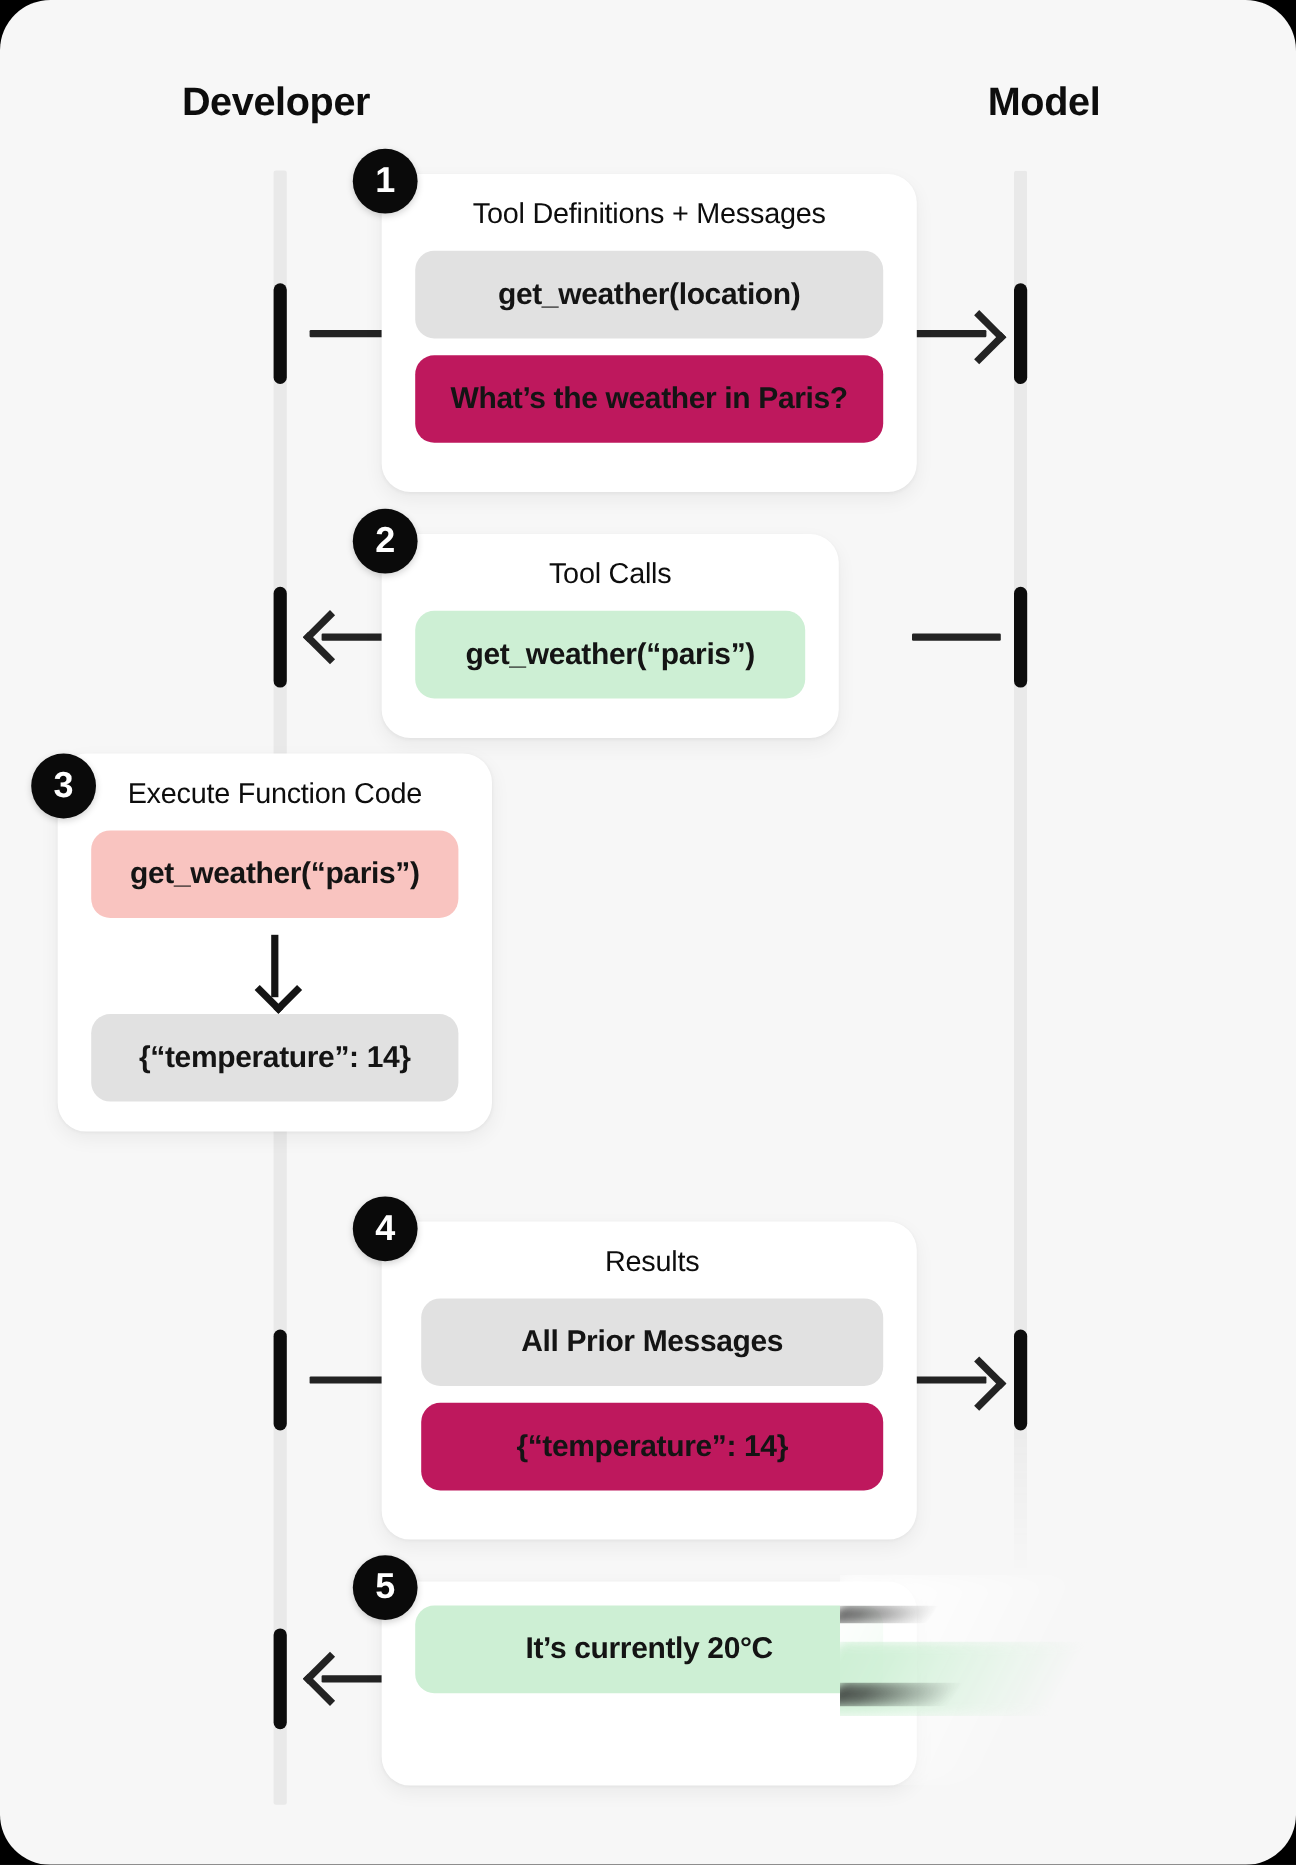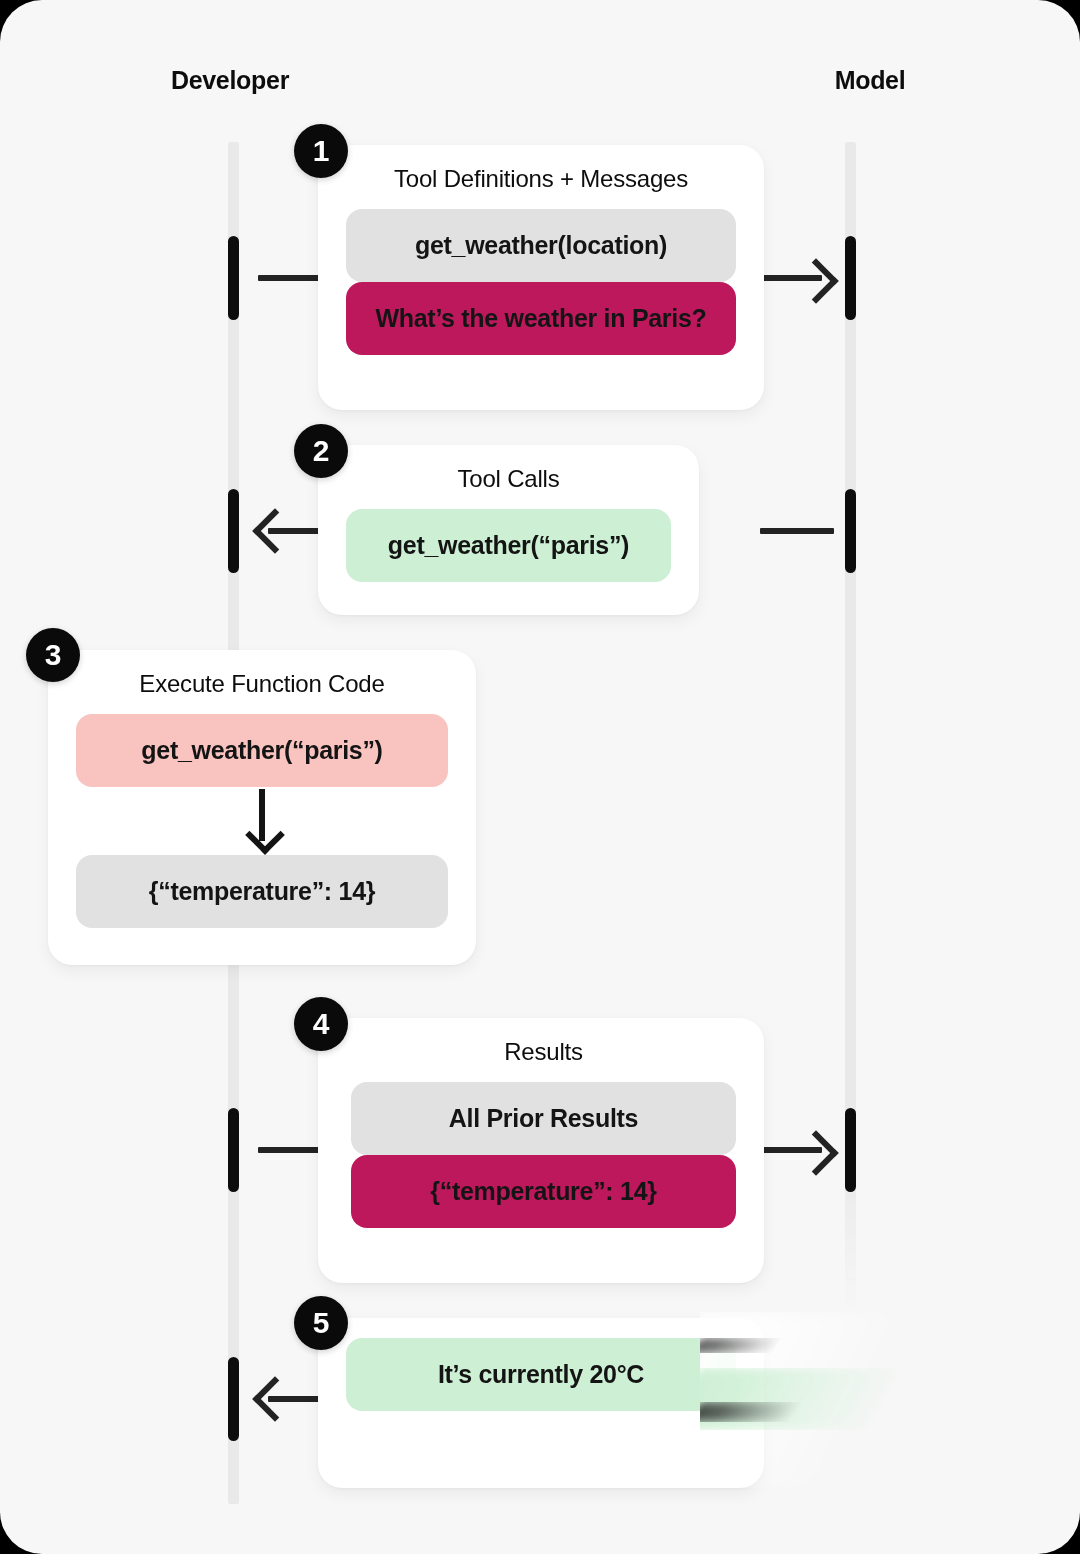--- a/index.html
+++ b/index.html
@@ -19,21 +19,21 @@
     width: 1080px;
     height: 1554px;
     background: #f7f7f7;
     border-radius: 42px;
     overflow: hidden;
   }
 
   
   .col-header {
     position: absolute;
-    font-size: 25px;
+    font-size: 33px;
     font-weight: 700;
     color: #0d0d0d;
     letter-spacing: -0.3px;
     white-space: nowrap;
   }
   #header-developer { left: 150px; top: 66px; width: 160px; text-align: center; }
   #header-model     { left: 790px; top: 66px; width: 160px; text-align: center; }
 
   
   .lifeline {
@@ -93,20 +93,21 @@
     white-space: nowrap;
   }
   .pill {
     border-radius: 16px;
     text-align: center;
     font-size: 25px;
     font-weight: 700;
     color: #141414;
     letter-spacing: -0.3px;
     padding: 22px 10px;
+    margin-bottom: 14px;
     white-space: nowrap;
     overflow: hidden;
   }
   .pill:last-child { margin-bottom: 0; }
   .pill.grey  { background: #e1e1e1; }
   .pill.blue  { background: #be185d; }
   .pill.green { background: #cdefd4; }
   .pill.pink  { background: #f9c4c0; }
 
   
@@ -149,21 +150,21 @@
     height: 22px;
     margin-left: -11px;
     border-right: 6px solid #141414;
     border-bottom: 6px solid #141414;
     transform: rotate(45deg);
   }
 
   
   #card-1 { left: 318px; top: 145px; width: 446px; height: 265px; }
   #card-2 { left: 318px; top: 445px; width: 381px; height: 170px; }
-  #card-3 { left:  48px; top: 650px; width: 428px; height: 315px; }
+  #card-3 { left:  48px; top: 628px; width: 362px; height: 315px; }
   #card-4 { left: 318px; top: 1018px; width: 446px; height: 265px; padding-left: 33px; }
   #card-5 { left: 318px; top: 1318px; width: 446px; height: 170px; }
 
   #badge-1 { left: 294px; top: 124px; }
   #badge-2 { left: 294px; top: 424px; }
   #badge-3 { left:  26px; top: 628px; }
   #badge-4 { left: 294px; top: 997px; }
   #badge-5 { left: 294px; top: 1296px; }
 
   #act-dev-1   { left: 228px; top: 236px; height: 84px; }
@@ -292,21 +293,21 @@
     <div class="down-arrow">
       <div class="shaft"></div>
       <div class="head"></div>
     </div>
     <div class="pill grey">{“temperature”: 14}</div>
   </div>
 
   <div class="badge" id="badge-4">4</div>
   <div class="card" id="card-4">
     <div class="card-title">Results</div>
-    <div class="pill grey">All Prior Results</div>
+    <div class="pill grey">All Prior Messages</div>
     <div class="pill blue">{“temperature”: 14}</div>
   </div>
 
   <div class="badge" id="badge-5">5</div>
   <div class="card" id="card-5">
     <div class="pill green">It’s currently 20°C</div>
   </div>
 
   <div id="smear-wrap">
     <div class="smear" id="smear-card"></div>

